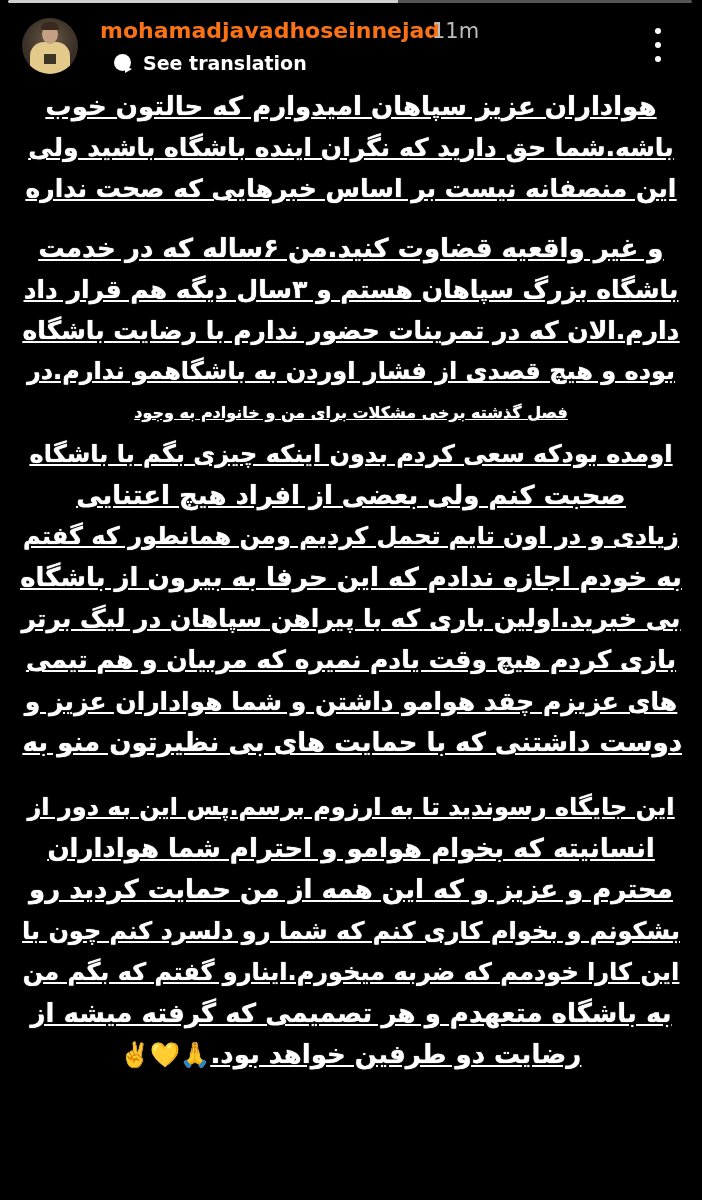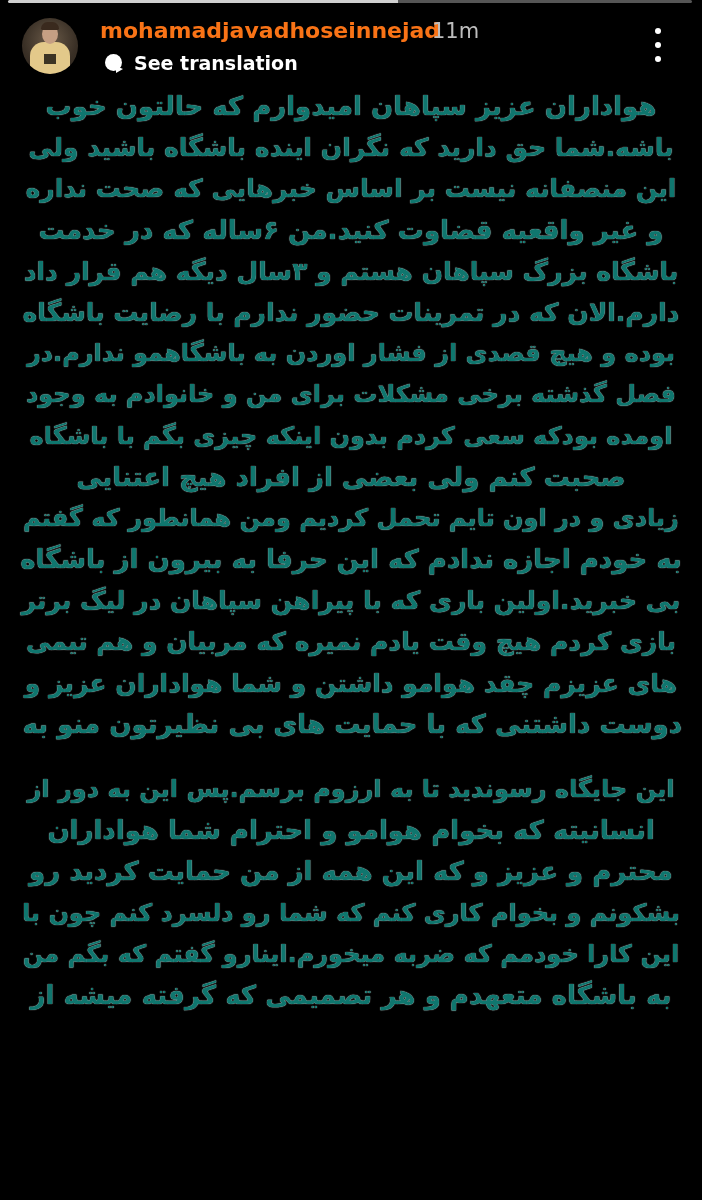--- a/index.html
+++ b/index.html
@@ -99,21 +99,21 @@
     .timestamp {
       position: absolute;
       left: 432px;
       top: 5px;
       font-size: 21px;
       color: #bdbdbd;
       font-weight: normal;
     }
     .translate-row {
       position: absolute;
-      left: 104px;
+      left: 113px;
       top: 38px;
       display: flex;
       align-items: center;
       gap: 10px;
     }
     .bubble-icon {
       width: 20px;
       height: 20px;
       position: relative;
     }
@@ -166,23 +166,24 @@
       width: 662px;
       direction: rtl;
       text-align: center;
     }
     .story-line {
       display: block;
       height: 41.2px;
       line-height: 41.2px;
       font-size: 26px;
       font-weight: bold;
-      color: #0f766e;
+      color: #ffffff;
       white-space: nowrap;
       text-shadow: 0 0 1px #ffffff;
+      text-decoration: underline;
     }
     .emoji {
       display: inline-block;
       font-size: 24px;
       vertical-align: middle;
     }
   </style>
 </head>
 <body>
 
@@ -211,32 +212,33 @@
     <span class="dot"></span>
     <span class="dot"></span>
     <span class="dot"></span>
   </div>
 </div>
 
 <div class="story-text" id="story-lines">
     <span class="story-line" style="height: 41.2px; line-height: 41.2px; font-size: 26px;">هواداران عزیز سپاهان امیدوارم که  حالتون خوب</span>
     <span class="story-line" style="height: 41.2px; line-height: 41.2px; font-size: 25px;">باشه.شما حق دارید که نگران اینده باشگاه باشید ولی</span>
     <span class="story-line" style="height: 41.2px; line-height: 41.2px; font-size: 25px;">این منصفانه نیست بر اساس خبرهایی که صحت نداره</span>
-    <span class="story-line" style="height: 41.2px; line-height: 41.2px; font-size: 26px;">و غیر واقعیه قضاوت کنید.من ۶ساله که در خدمت</span>
+    <span class="story-line" style="height: 41.2px; line-height: 41.2px; font-size: 26px; margin-top: 18px;">و غیر واقعیه قضاوت کنید.من ۶ساله که در خدمت</span>
     <span class="story-line" style="height: 41.2px; line-height: 41.2px; font-size: 25px;">باشگاه  بزرگ سپاهان هستم و ۳سال دیگه هم قرار داد</span>
     <span class="story-line" style="height: 41.2px; line-height: 41.2px; font-size: 25px;">دارم.الان که در تمرینات حضور ندارم با رضایت باشگاه</span>
     <span class="story-line" style="height: 41.2px; line-height: 41.2px; font-size: 24px;">بوده و هیچ قصدی از فشار اوردن به باشگاهمو ندارم.در</span>
-    <span class="story-line" style="height: 41.2px; line-height: 41.2px; font-size: 24px;">فصل گذشته برخی مشکلات برای من و خانوادم به وجود</span>
+    <span class="story-line" style="height: 41.2px; line-height: 41.2px; font-size: 16px;">فصل گذشته برخی مشکلات برای من و خانوادم به وجود</span>
     <span class="story-line" style="height: 41.2px; line-height: 41.2px; font-size: 24px;">اومده بودکه سعی کردم بدون اینکه چیزی بگم با باشگاه</span>
     <span class="story-line" style="height: 41.2px; line-height: 41.2px; font-size: 26px;">صحبت کنم ولی بعضی از افراد هیچ اعتنایی</span>
     <span class="story-line" style="height: 41.2px; line-height: 41.2px; font-size: 24px;">زیادی و در اون تایم تحمل کردیم ومن همانطور که گفتم</span>
     <span class="story-line" style="height: 41.2px; line-height: 41.2px; font-size: 26px;">به خودم اجازه ندادم که این حرفا به بیرون از باشگاه</span>
     <span class="story-line" style="height: 41.2px; line-height: 41.2px; font-size: 25px;">بی خبرید.اولین باری که با پیراهن سپاهان در لیگ برتر</span>
     <span class="story-line" style="height: 41.2px; line-height: 41.2px; font-size: 25px;">بازی کردم هیچ وقت یادم نمیره که مربیان و هم تیمی</span>
     <span class="story-line" style="height: 41.2px; line-height: 41.2px; font-size: 25px;">های عزیزم چقد  هوامو داشتن و شما هواداران عزیز و</span>
     <span class="story-line" style="height: 41.2px; line-height: 41.2px; font-size: 26px; margin-left: 44px;">دوست داشتنی که با حمایت های بی نظیرتون منو به</span>
     <span class="story-line" style="height: 41.2px; line-height: 41.2px; font-size: 24px; margin-top: 24px;">این جایگاه رسوندید تا به ارزوم برسم.پس این به دور از</span>
     <span class="story-line" style="height: 41.2px; line-height: 41.2px; font-size: 26px;">انسانیته  که بخوام هوامو  و احترام شما هواداران</span>
     <span class="story-line" style="height: 41.2px; line-height: 41.2px; font-size: 26px;">محترم و عزیز و  که این همه از من حمایت کردید رو</span>
     <span class="story-line" style="height: 41.2px; line-height: 41.2px; font-size: 24px;">بشکونم و بخوام کاری کنم که شما رو دلسرد کنم چون با</span>
     <span class="story-line" style="height: 41.2px; line-height: 41.2px; font-size: 24px;">این کارا خودمم که ضربه میخورم.اینارو گفتم که بگم من</span>
     <span class="story-line" style="height: 41.2px; line-height: 41.2px; font-size: 26px;">به باشگاه متعهدم و هر تصمیمی که گرفته میشه از</span>
+    <span class="story-line" style="height: 41.2px; line-height: 41.2px; font-size: 26px;">رضایت دو طرفین خواهد بود.<span class="emoji">🙏💛✌️</span></span>
   </div>
 
 </body></html>

